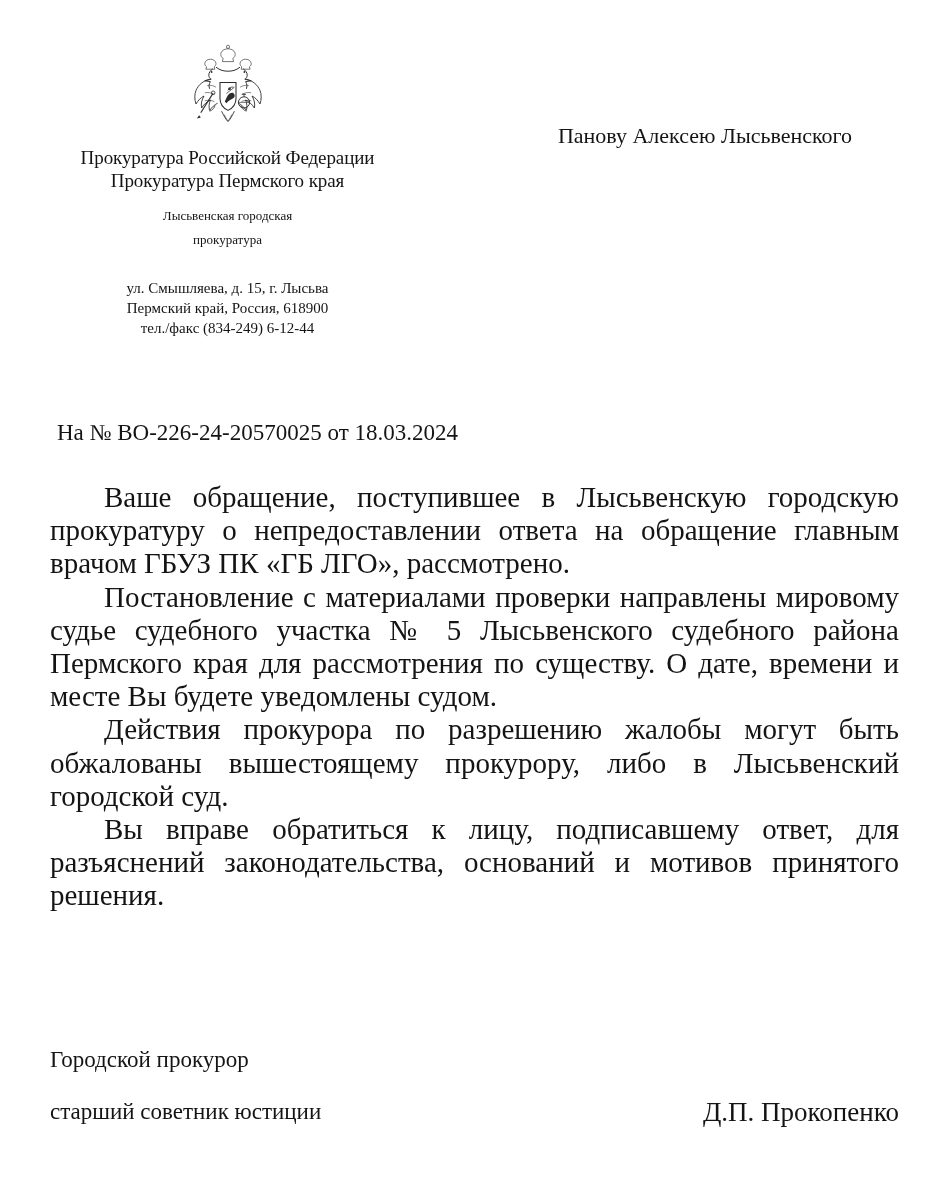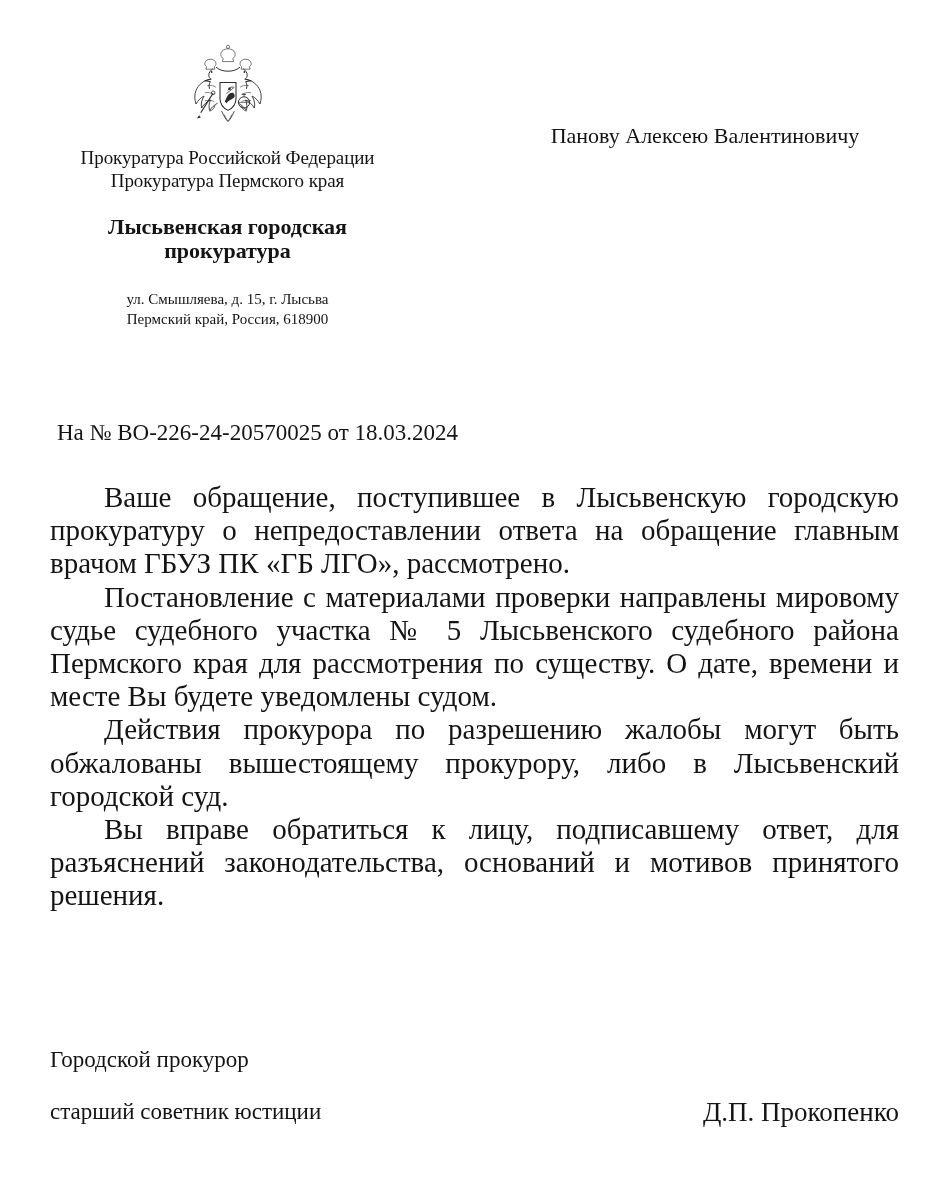--- a/index.html
+++ b/index.html
@@ -35,23 +35,23 @@
     margin: 0 auto 6px auto;
     display: block;
   }
   .lh-org {
     font-size: 19px;
     line-height: 23px;
     letter-spacing: -0.1px;
     white-space: nowrap;
   }
   .lh-title {
-    margin-top: 23px;
-    font-weight: bold;
-    font-size: 22px;
+    margin-top: 12px;
+    font-weight: normal;
+    font-size: 13px;
     line-height: 24px;
   }
   .lh-address {
     margin-top: 26px;
     font-size: 15px;
     line-height: 20px;
   }
 
   
   .addressee {
@@ -179,24 +179,25 @@
     <div class="lh-org">Прокуратура Пермского края</div>
 
     <div class="lh-title">
       <div>Лысьвенская городская</div>
       <div>прокуратура</div>
     </div>
 
     <div class="lh-address">
       <div>ул. Смышляева, д. 15, г. Лысьва</div>
       <div>Пермский край, Россия, 618900</div>
+      <div>тел./факс (834-249) 6-12-44</div>
     </div>
   </div>
 
-  <div class="addressee">Панову Алексею Валентиновичу</div>
+  <div class="addressee">Панову Алексею Лысьвенского</div>
 
   <div class="reference">На № ВО-226-24-20570025 от 18.03.2024</div>
 
   <div class="body-text">
     <p>Ваше обращение, поступившее в Лысьвенскую городскую прокуратуру о непредоставлении ответа на обращение главным врачом ГБУЗ ПК «ГБ ЛГО», рассмотрено.</p>
     <p>Постановление с материалами проверки направлены мировому судье судебного участка № 5 Лысьвенского судебного района Пермского края для рассмотрения по существу. О дате, времени и месте Вы будете уведомлены судом.</p>
     <p>Действия прокурора по разрешению жалобы могут быть обжалованы вышестоящему прокурору, либо в Лысьвенский городской суд.</p>
     <p>Вы вправе обратиться к лицу, подписавшему ответ, для разъяснений законодательства, оснований и мотивов принятого решения.</p>
   </div>
 

